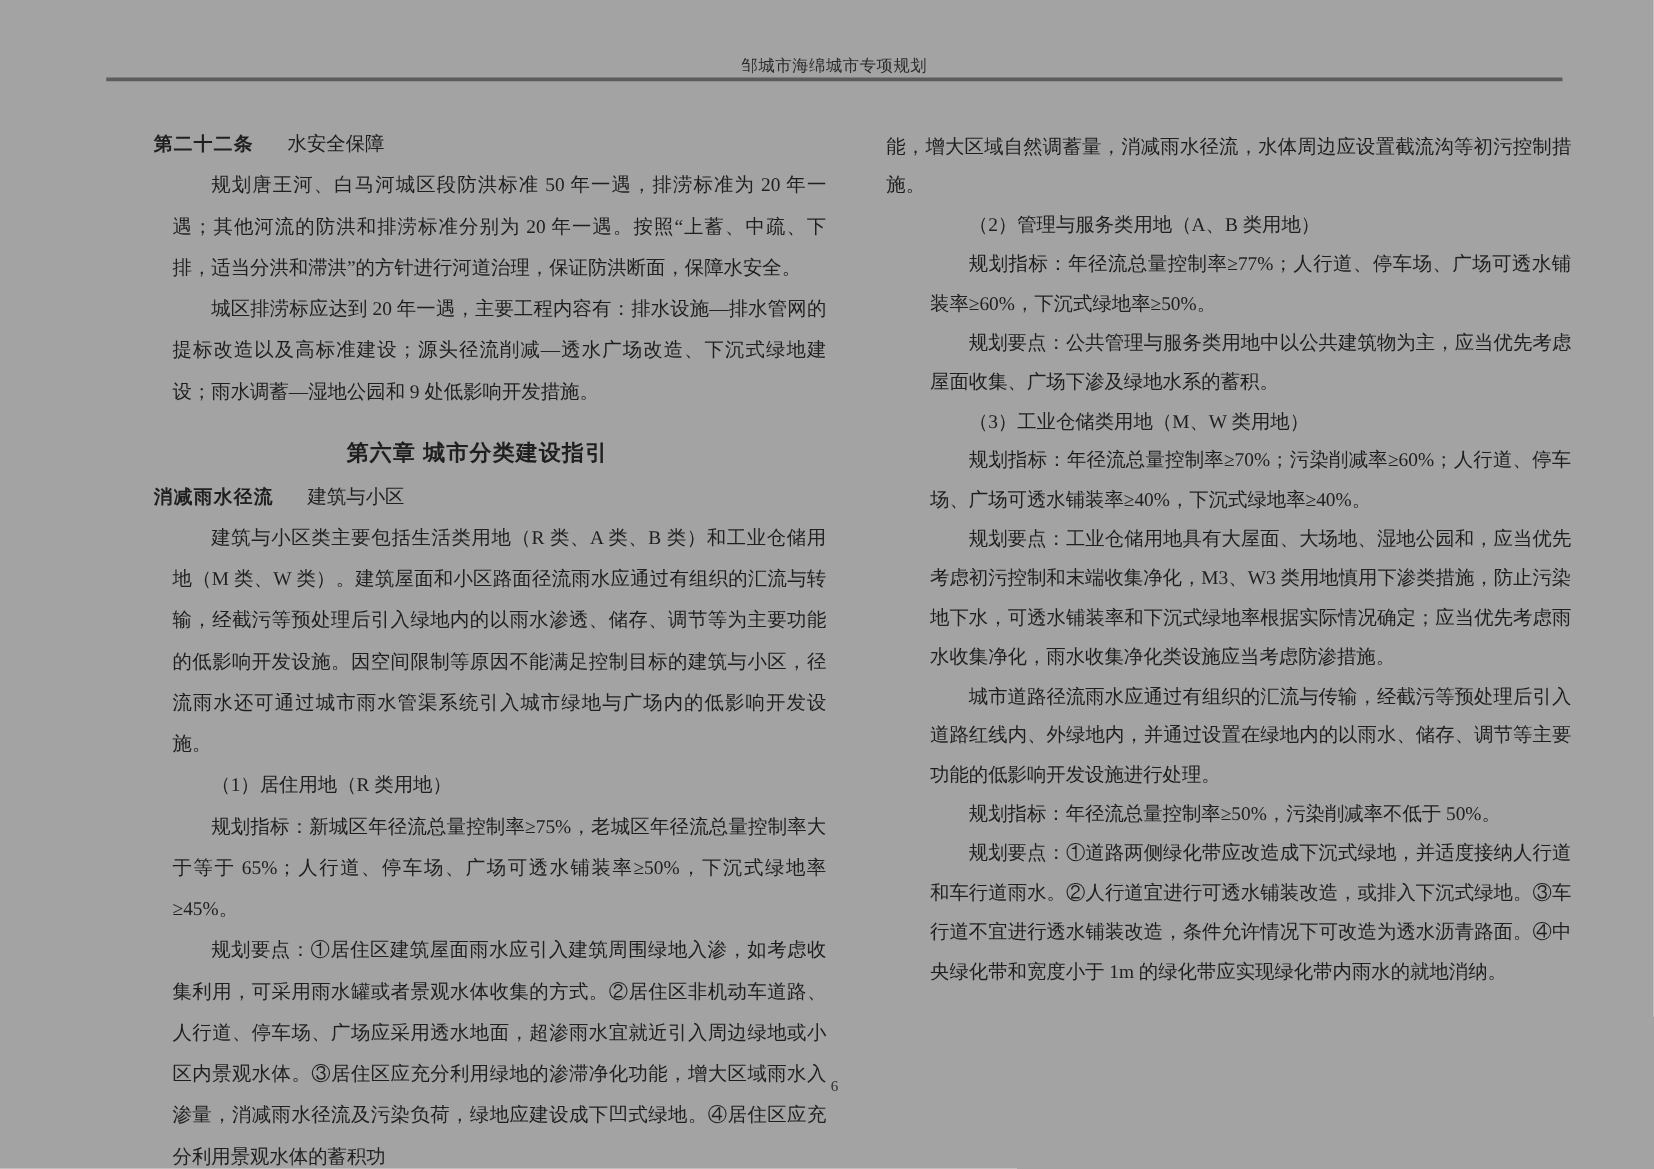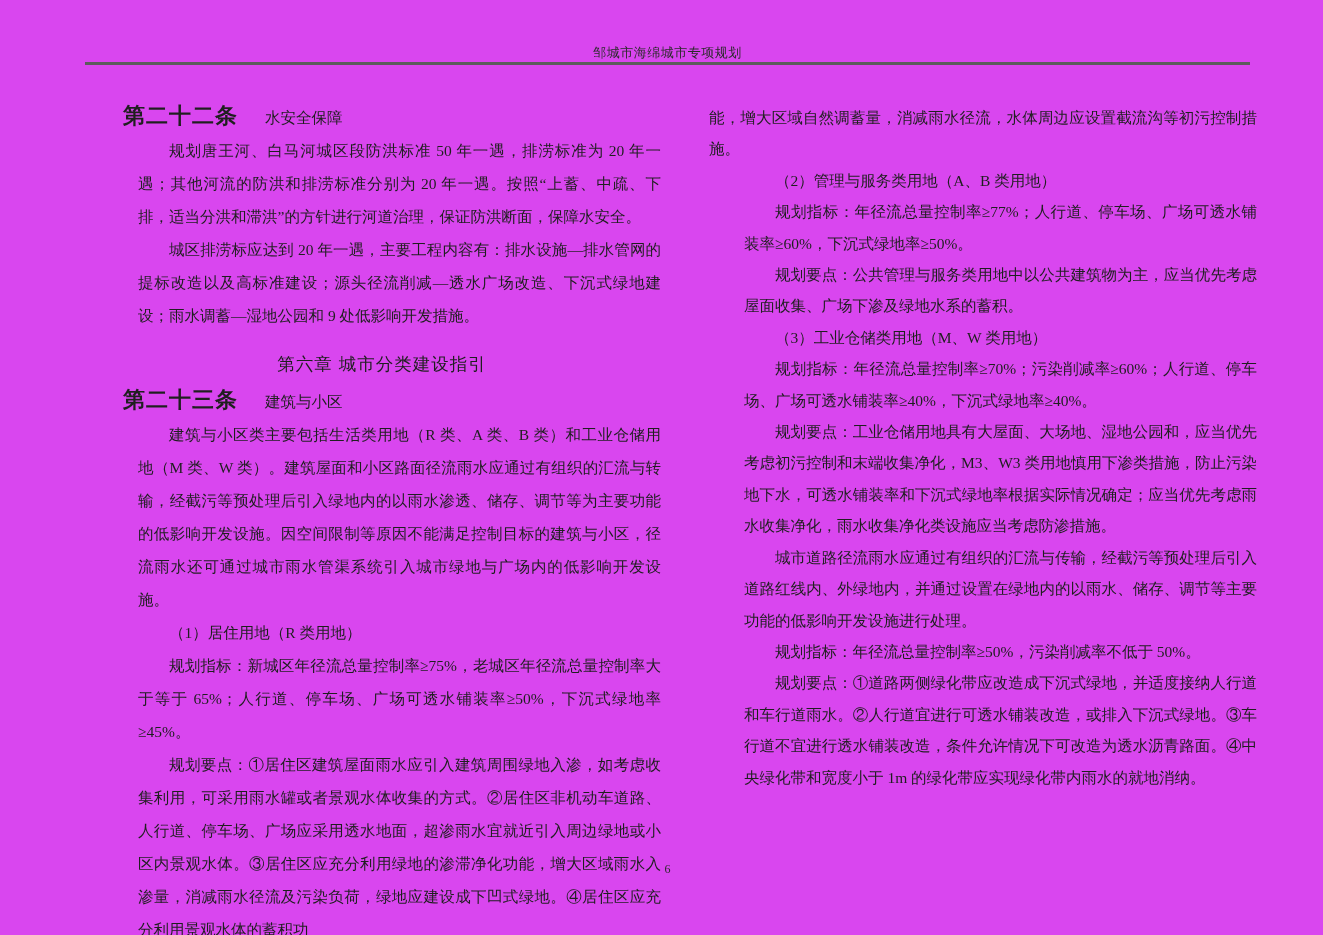--- a/index.html
+++ b/index.html
@@ -1,20 +1,20 @@
 <!DOCTYPE html>
 <html><head>
 <meta charset="utf-8">
 <style>
   html, body { margin: 0; padding: 0; background: #e8e8e8; }
   .page {
     position: relative;
     width: 1323px;
     height: 935px;
-    background: #d946ef;
+    background: #a3a3a3;
     font-family: "Liberation Serif", "DejaVu Serif", serif;
     color: #1f1f1f;
     overflow: hidden;
   }
   .doc-header-title {
     position: absolute;
     top: 44px; left: 85px; width: 1165px;
     text-align: center;
     font-size: 13px;
     color: #2b2b2b;
@@ -34,29 +34,29 @@
   }
   .col { font-size: 15.5px; text-align: justify; }
   .col-left  { width: 558px; margin-right: 48px; line-height: 33px; }
   .col-right { width: 548px; line-height: 31.4px; padding-top: 3px; }
   p { margin: 0; text-align: justify; }
   .indent { text-indent: 31px; margin-left: 35px; }
   .article-heading { padding-left: 20px; }
   .art-num {
     font-family: "Liberation Sans", "DejaVu Sans", sans-serif;
     font-weight: bold;
-    font-size: 22px;
+    font-size: 15px;
     margin-right: 27px;
     letter-spacing: 1px;
   }
   .chapter-heading {
     margin: 16px 0 2px 0;
     text-align: center;
     font-family: "Liberation Sans", "DejaVu Sans", sans-serif;
-    font-weight: normal;
+    font-weight: bold;
     font-size: 17.5px;
     line-height: 33px;
     letter-spacing: 1px;
   }
   .doc-footer {
     position: absolute;
     top: 862px; left: 85px; width: 1165px;
     text-align: center;
     font-size: 12px;
     color: #2b2b2b;
@@ -73,21 +73,21 @@
   <div class="columns">
 
     <section class="col col-left">
       <p class="article-heading">
         <span class="art-num">第二十二条</span><span class="art-title">水安全保障</span>
       </p>
       <p class="indent">规划唐王河、白马河城区段防洪标准 50 年一遇，排涝标准为 20 年一遇；其他河流的防洪和排涝标准分别为 20 年一遇。按照“上蓄、中疏、下排，适当分洪和滞洪”的方针进行河道治理，保证防洪断面，保障水安全。</p>
       <p class="indent">城区排涝标应达到 20 年一遇，主要工程内容有：排水设施—排水管网的提标改造以及高标准建设；源头径流削减—透水广场改造、下沉式绿地建设；雨水调蓄—湿地公园和 9 处低影响开发措施。</p>
       <h2 class="chapter-heading">第六章 城市分类建设指引</h2>
       <p class="article-heading">
-        <span class="art-num">第二十三条</span><span class="art-title">建筑与小区</span>
+        <span class="art-num">消减雨水径流</span><span class="art-title">建筑与小区</span>
       </p>
       <p class="indent">建筑与小区类主要包括生活类用地（R 类、A 类、B 类）和工业仓储用地（M 类、W 类）。建筑屋面和小区路面径流雨水应通过有组织的汇流与转输，经截污等预处理后引入绿地内的以雨水渗透、储存、调节等为主要功能的低影响开发设施。因空间限制等原因不能满足控制目标的建筑与小区，径流雨水还可通过城市雨水管渠系统引入城市绿地与广场内的低影响开发设施。</p>
       <p class="indent">（1）居住用地（R 类用地）</p>
       <p class="indent">规划指标：新城区年径流总量控制率≥75%，老城区年径流总量控制率大于等于 65%；人行道、停车场、广场可透水铺装率≥50%，下沉式绿地率≥45%。</p>
       <p class="indent">规划要点：①居住区建筑屋面雨水应引入建筑周围绿地入渗，如考虑收集利用，可采用雨水罐或者景观水体收集的方式。②居住区非机动车道路、人行道、停车场、广场应采用透水地面，超渗雨水宜就近引入周边绿地或小区内景观水体。③居住区应充分利用绿地的渗滞净化功能，增大区域雨水入渗量，消减雨水径流及污染负荷，绿地应建设成下凹式绿地。④居住区应充分利用景观水体的蓄积功</p>
     </section>
 
     <section class="col col-right">
       <p>能，增大区域自然调蓄量，消减雨水径流，水体周边应设置截流沟等初污控制措施。</p>
       <p class="indent">（2）管理与服务类用地（A、B 类用地）</p>

